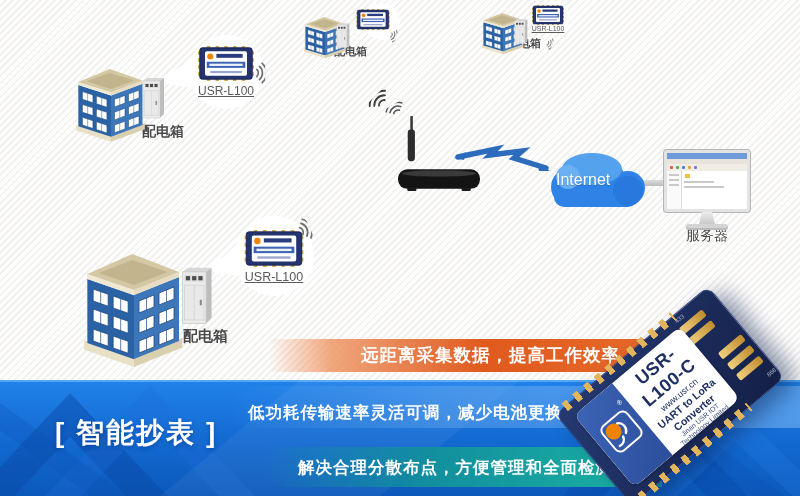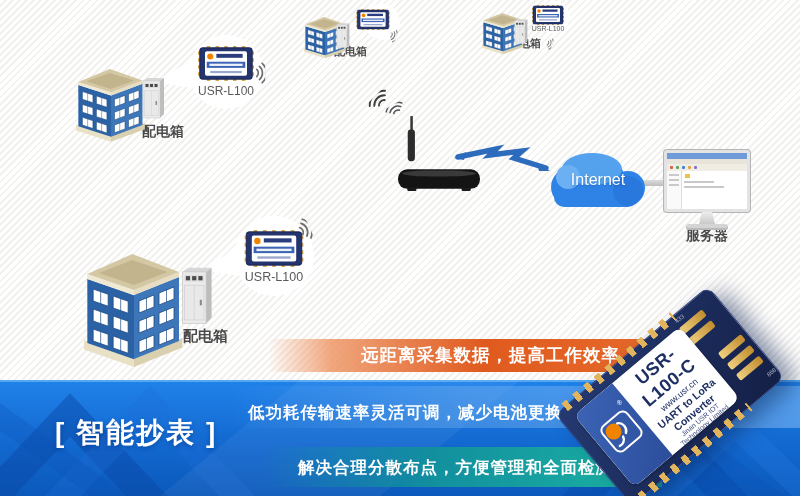--- a/index.html
+++ b/index.html
@@ -2,44 +2,44 @@
 <html><head>
 <meta charset="utf-8">
 <style>
   html,body{margin:0;padding:0;}
   body{font-family:"Liberation Sans","DejaVu Sans",sans-serif;}
   #stage{position:relative;width:800px;height:496px;overflow:hidden;
     background:repeating-linear-gradient(135deg,#ffffff 0px,#ffffff 3px,#f3f1ee 3px,#f3f1ee 5px);}
   .abs{position:absolute;}
   
   .dev-label{position:absolute;color:#4a4a4a;font-weight:600;}
-  .cap{position:absolute;color:#5a5a5a;text-align:center;}
+  .cap{position:absolute;color:#5a5a5a;text-align:center;text-decoration:underline;}
   
   #footer-bg{position:absolute;left:0;top:380px;width:800px;height:116px;
     background:linear-gradient(180deg,#2081e9 0%,#1268cf 55%,#0b58ba 100%);
     border-top:2px solid #55a7f2;z-index:5;}
   #footer-pattern{position:absolute;left:0;top:380px;width:800px;height:116px;z-index:6;}
   #footer-title{position:absolute;left:55px;top:414px;z-index:10;color:#fff;font-size:28px;font-weight:bold;
     letter-spacing:2px;text-shadow:0 2px 4px rgba(0,40,110,.4);}
   
   .banner-text{color:#fff;font-weight:bold;z-index:10;white-space:nowrap;}
   #banner1{position:absolute;left:268px;top:339px;width:392px;height:33px;z-index:9;
     background:linear-gradient(90deg,rgba(242,186,152,0) 0%,rgba(238,152,104,.85) 16%,#e05a1e 55%,#e66a2b 100%);}
   #banner1-text{position:absolute;right:40px;top:0;line-height:33px;font-size:17.5px;letter-spacing:1px;}
   #banner2{position:absolute;left:230px;top:386px;width:570px;height:42px;z-index:8;
     background:linear-gradient(90deg,rgba(255,255,255,0) 0%,rgba(120,180,242,.38) 40%,rgba(145,198,250,.48) 100%);}
   #banner2-text{position:absolute;left:248px;top:402px;font-size:16.5px;letter-spacing:1px;}
   #banner3{position:absolute;left:262px;top:447px;width:400px;height:40px;z-index:8;
     background:linear-gradient(90deg,rgba(24,140,198,0) 0%,#128f9e 42%,#1bb3a2 100%);}
   #banner3-text{position:absolute;left:298px;top:457px;font-size:16.5px;letter-spacing:1px;}
   
   #gateway-label{position:absolute;left:394px;top:193px;width:92px;text-align:center;font-size:16px;color:#3a3a3a;}
-  #internet-label{position:absolute;left:556px;top:171px;width:84px;text-align:center;font-size:16px;
+  #internet-label{position:absolute;left:556px;top:171px;width:84px;font-size:16px;
     color:#fff;font-weight:500;z-index:3;text-shadow:0 1px 2px rgba(0,60,140,.35);}
-  #server-label{position:absolute;left:674px;top:227px;width:66px;text-align:center;font-size:14px;color:#4a4a4a;font-weight:700;}
+  #server-label{position:absolute;left:674px;top:227px;width:66px;text-align:center;font-size:14px;color:#4a4a4a;font-weight:400;}
   #net-link{position:absolute;left:636px;top:180px;width:48px;height:6px;border-radius:3px;
     background:linear-gradient(180deg,#dcdcdc,#bdbdbd);z-index:1;}
   
   #monitor{position:absolute;left:664px;top:150px;width:86px;z-index:2;}
   .mon-screen{width:80px;height:56px;background:#fff;border:3px solid #e3e3e3;box-shadow:0 0 0 1px #b5b5b5;border-radius:3px;overflow:hidden;}
   .mon-title{height:6px;background:#6f9bd8;}
   .mon-menu{height:5px;background:#e8e4da;}
   .mon-tool{height:7px;background:#f0ede5;display:flex;align-items:center;gap:3px;padding-left:3px;}
   .mon-tool i{width:3px;height:3px;border-radius:1px;display:block;}
   .mon-body{display:flex;height:38px;}

